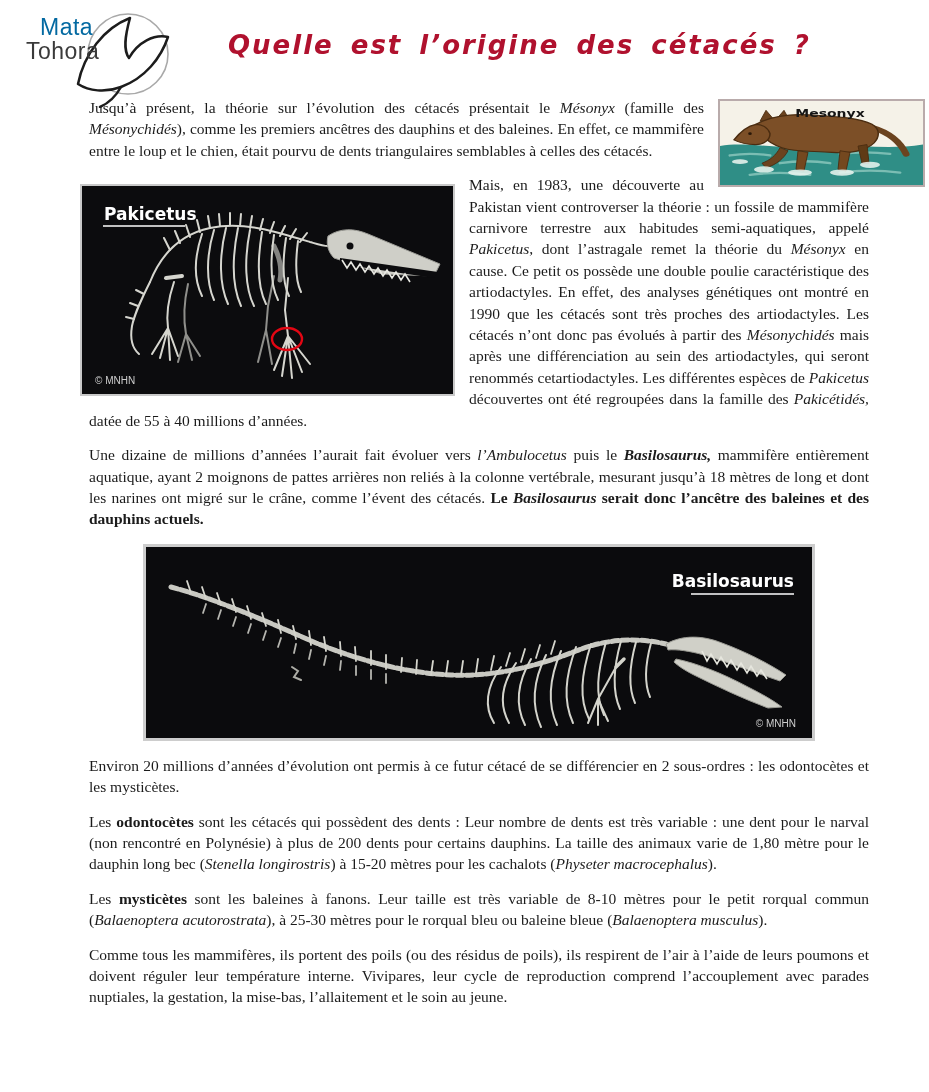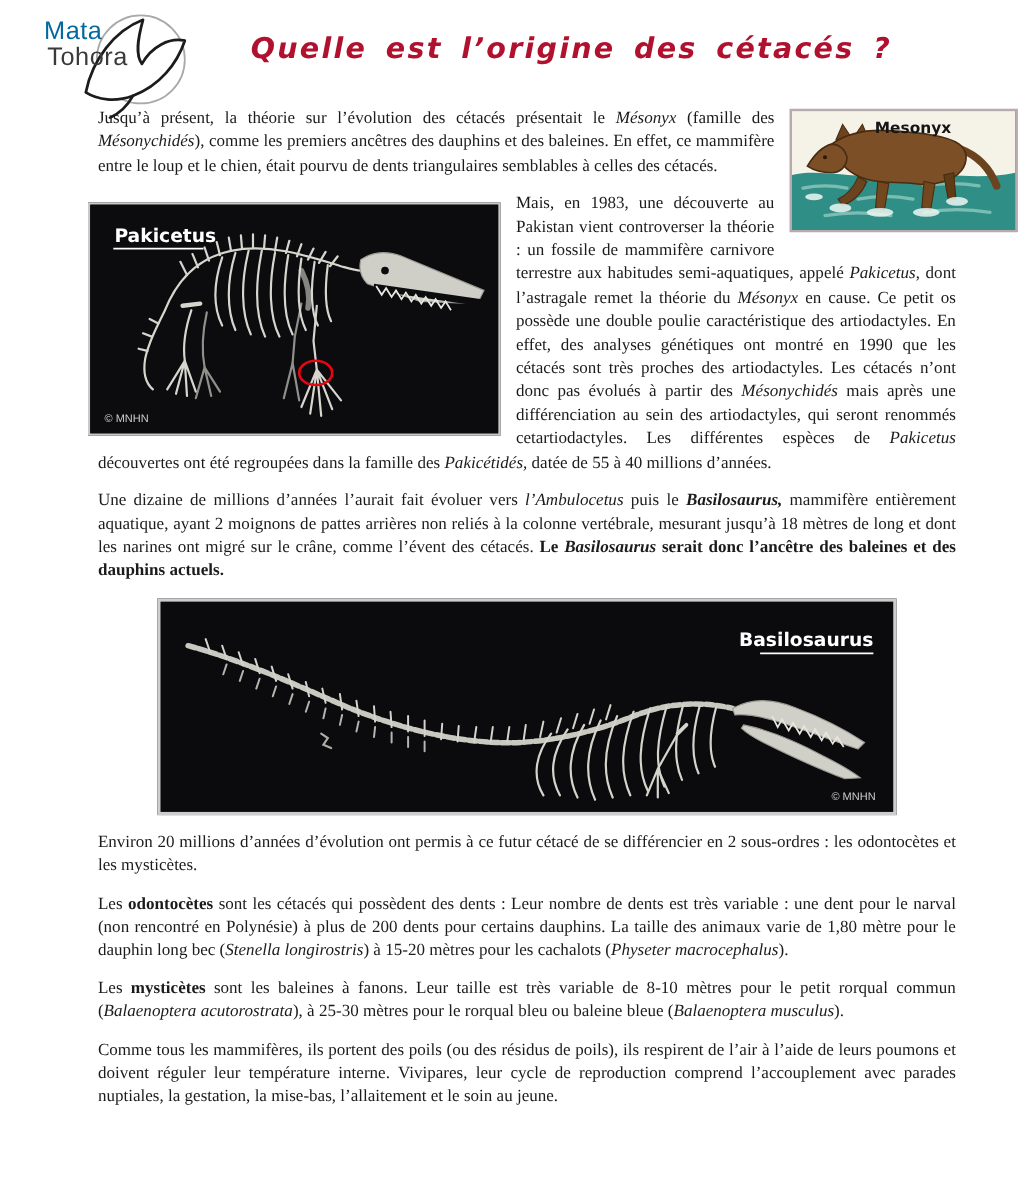--- a/index.html
+++ b/index.html
@@ -3,33 +3,33 @@
 <meta charset="utf-8">
 <style>
   html,body{margin:0;padding:0;background:#ffffff;}
   .page{position:relative;width:929px;height:1092px;background:#fff;overflow:hidden;
         font-family:"Liberation Sans",sans-serif;color:#1b1b1b;}
   
   .header{position:relative;height:97px;}
   .logo{position:absolute;left:24px;top:6px;width:170px;height:104px;}
   .logo svg{position:absolute;left:40px;top:2px;}
   .logo-mata{position:absolute;left:16px;top:8px;font-size:23px;color:#0369a1;letter-spacing:.5px;}
-  .logo-tohora{position:absolute;left:19px;top:32px;font-size:23px;color:#3a3a3a;letter-spacing:.5px;}
+  .logo-tohora{position:absolute;left:2px;top:32px;font-size:23px;color:#3a3a3a;letter-spacing:.5px;}
   .page-title{position:absolute;left:228px;top:30px;white-space:nowrap;
         font-family:"DejaVu Sans",sans-serif;font-weight:bold;font-style:italic;
         font-size:26px;color:#b0112e;letter-spacing:2px;word-spacing:6px;text-align:right;}
   
   .content{padding:0 49px 0 78px;}
   .section-heading{font-size:15.5px;font-weight:bold;margin:0 0 13px;}
   p.body-par{font-size:15.5px;line-height:21.4px;text-align:justify;margin:0 11px 13px;font-family:Liberation Serif, serif;}
   
   .fig{box-sizing:border-box;}
   .fig svg{display:block;width:100%;height:100%;}
-  .fig-mesonyx{float:right;width:207px;height:112px;margin:2px -45px 8px 14px;
-        border:2px solid #b9abab;background:#737373;}
+  .fig-mesonyx{float:right;width:207px;height:88px;margin:2px -45px 8px 14px;
+        border:2px solid #b9abab;background:#ec4899;}
   .fig-pakicetus{float:left;width:375px;height:212px;margin:10px 14px 10px 2px;
         border:2px solid #c9c9c9;background:#0c0c0e;}
   .fig-basilosaurus{clear:both;width:672px;height:197px;margin:14px auto;
         border:3px solid #cdcdcd;background:#0b0b0d;}
   .svg-label{font-family:"DejaVu Sans",sans-serif;font-weight:bold;}
 </style>
 </head>
 <body>
 
 <div class="page">

